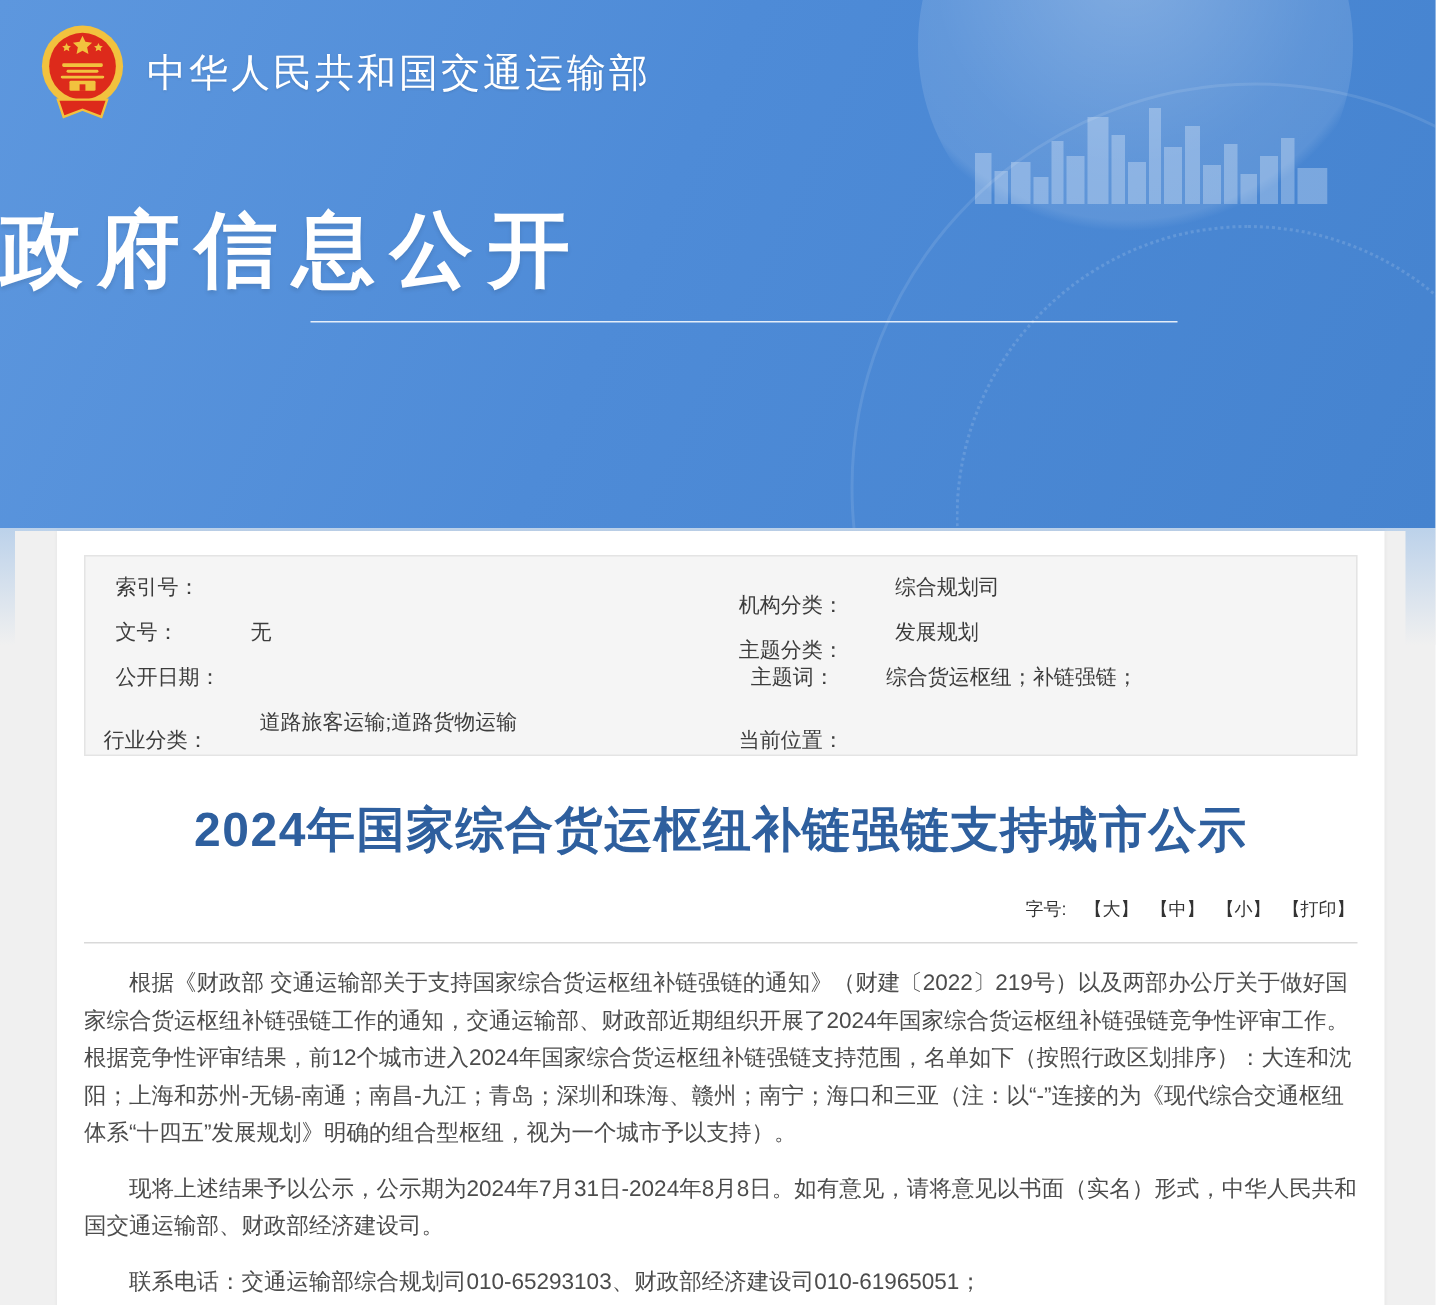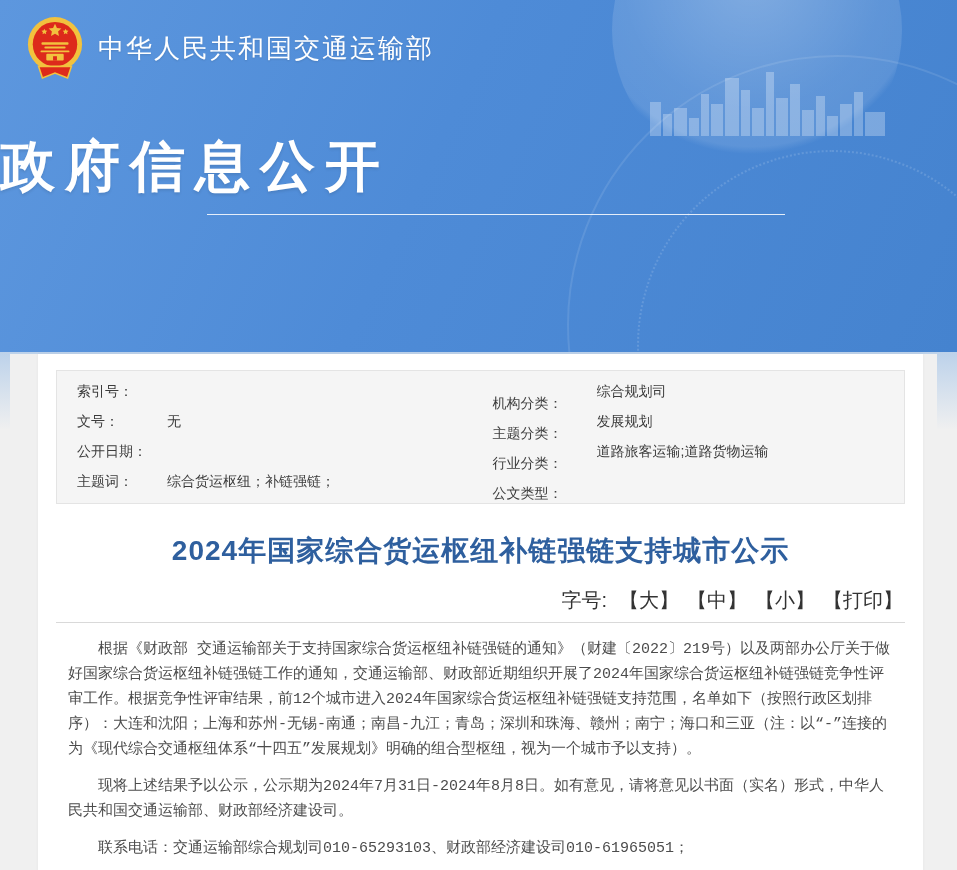--- a/index.html
+++ b/index.html
@@ -61,33 +61,33 @@
   }
 
   .meta-box { background:#f5f5f5; border:1px solid #e4e4e4; padding:6px 0; }
   .meta-grid { display:grid; grid-template-columns:1fr 1fr; }
   .meta-cell { display:flex; align-items:center; height:30px; font-size:14px; color:#3c3c3c; }
   .meta-cell .lbl { flex:none; width:110px; padding-left:20px; color:#3c3c3c; }
   .meta-cell.right .lbl { width:116px; padding-left:12px;margin-top:23px; }
   .meta-cell .val { flex:1; white-space:nowrap; overflow:hidden; }
 
   .article-title {
-    text-align:center; color:#2e5f9e; font-size:28px; font-weight:bold;
+    text-align:center; color:#2e5f9e; font-size:32px; font-weight:bold;
     margin:28px 0 0; letter-spacing:1px;
   }
 
   .toolbar {
-    margin-top:20px; padding:0 2px 12px; text-align:right; font-size:20px; color:#333;
+    margin-top:20px; padding:0 2px 12px; text-align:right; font-size:12px; color:#333;
     border-bottom:1px solid #d9d9d9; line-height:20px;
   }
   .toolbar .tlabel { margin-right:4px; }
   .toolbar a { color:#333; text-decoration:none; margin-left:8px; cursor:pointer; }
 
   .article-body { margin-top:14px; font-size:15px; color:#4c4c4c; line-height:25px; }
-  .article-body p { margin:0 12px 8px; text-indent:2em;font-family:Liberation Mono, monospace; }
+  .article-body p { margin:0 0 8px; text-indent:2em; }
   .article-body p.gap-top { margin-top:12px; }
 </style>
 </head>
 <body>
 
 <div class="banner">
   <div class="globe"></div>
   <div class="arc1"></div>
   <div class="arc2"></div>
 
@@ -157,31 +157,31 @@
           <span class="val">无</span>
         </div>
         <div class="meta-cell right">
           <span class="lbl">主题分类：</span>
           <span class="val">发展规划</span>
         </div>
 
         <div class="meta-cell">
           <span class="lbl">公开日期：</span>
         </div>
+        <div class="meta-cell">
+          <span class="lbl">主题词：</span>
+          <span class="val">综合货运枢纽；补链强链；</span>
+        </div>
+
         <div class="meta-cell right">
           <span class="lbl">行业分类：</span>
           <span class="val">道路旅客运输;道路货物运输</span>
         </div>
-
-        <div class="meta-cell">
-          <span class="lbl">主题词：</span>
-          <span class="val">综合货运枢纽；补链强链；</span>
-        </div>
         <div class="meta-cell right">
-          <span class="lbl">公文类型：</span>
+          <span class="lbl">当前位置：</span>
         </div>
       </div>
     </div>
 
     <h1 class="article-title">2024年国家综合货运枢纽补链强链支持城市公示</h1>
 
     <div class="toolbar">
       <span class="tlabel">字号:</span><a>【大】</a><a>【中】</a><a>【小】</a><a>【打印】</a>
     </div>
 

